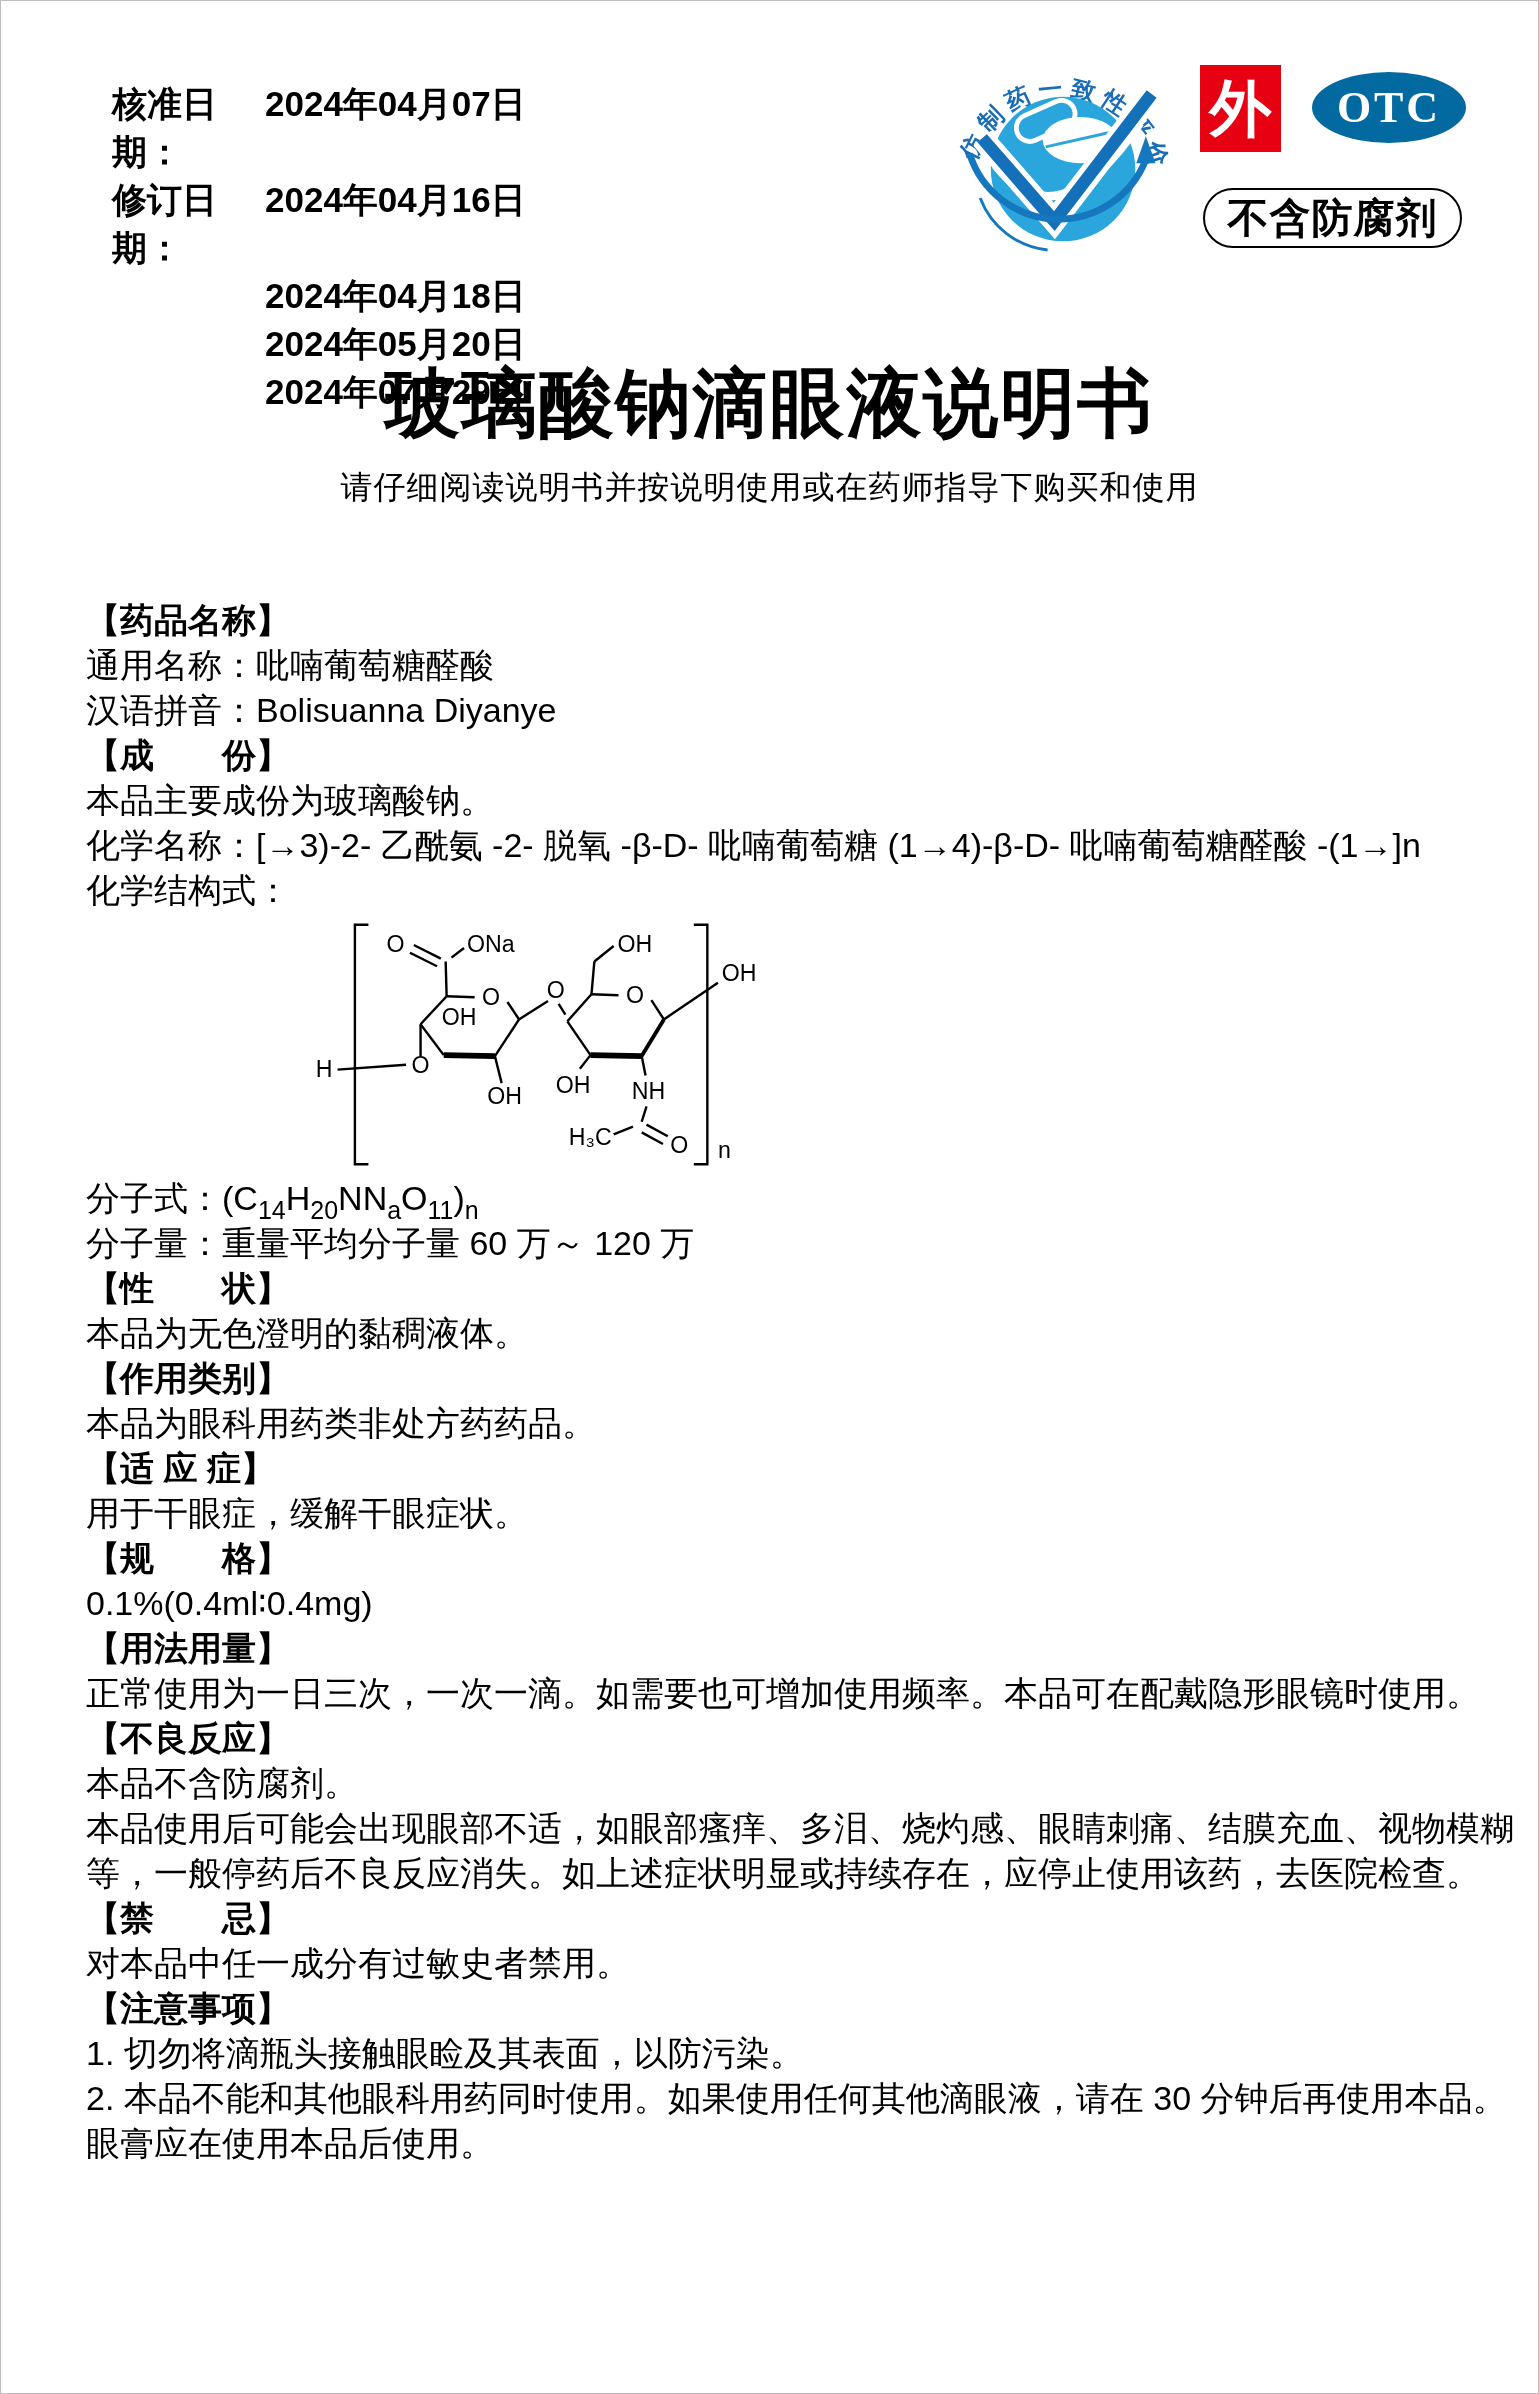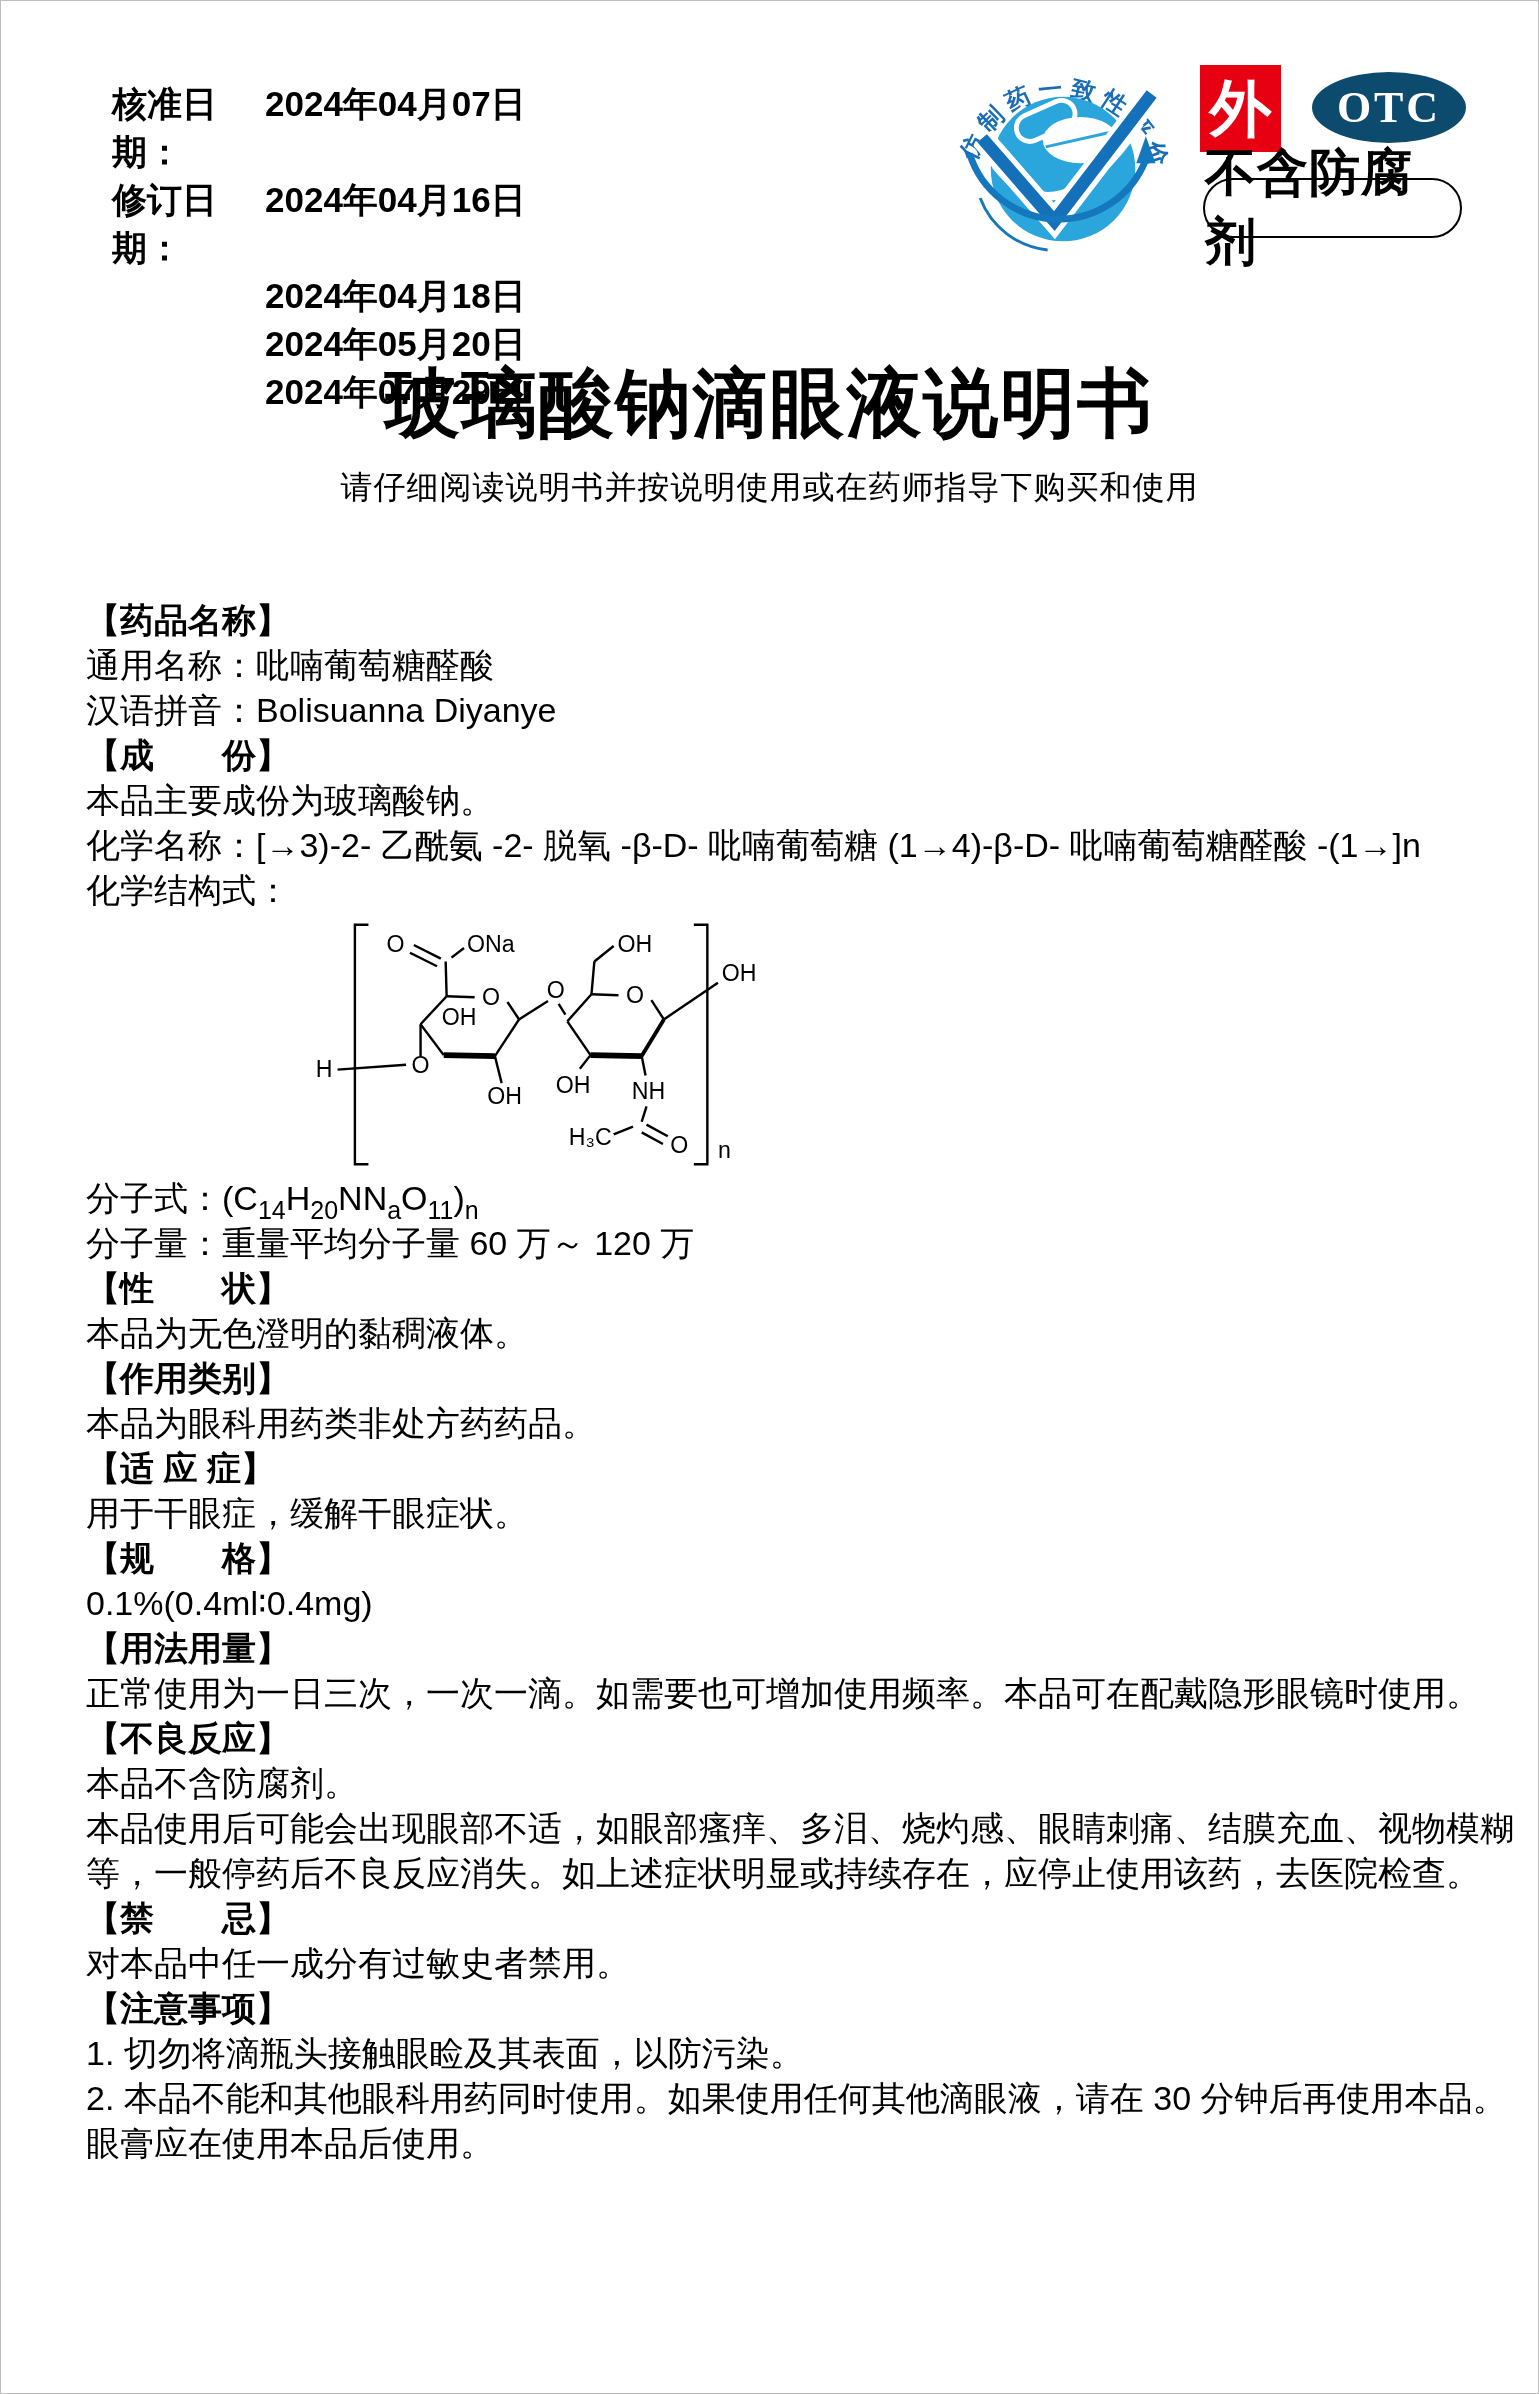--- a/index.html
+++ b/index.html
@@ -16,29 +16,29 @@
   .date-label{width:153px;display:inline-block;}
 
   
   .badge-consistency{position:absolute;left:958px;top:33px;width:210px;height:222px;}
   .mark-wai{
     position:absolute;left:1199px;top:64px;width:81px;height:87px;
     background:#e60012;color:#fff;display:flex;align-items:center;justify-content:center;
     font-size:62px;font-weight:900;
   }
   .otc{
-    position:absolute;left:1311px;top:71px;width:154px;height:71px;background:#0c4a6e;
+    position:absolute;left:1311px;top:71px;width:154px;height:71px;background:#0369a1;
     border-radius:50%;color:#fff;display:flex;align-items:center;justify-content:center;
     font-family:"Liberation Serif","DejaVu Serif",serif;font-size:44px;font-weight:700;letter-spacing:2.9px;
   }
   .no-preservative{
-    position:absolute;left:1202px;top:177px;width:259px;height:60px;
+    position:absolute;left:1202px;top:187px;width:259px;height:60px;
     border:2.9px solid #000;border-radius:31px;box-sizing:border-box;
     display:flex;align-items:center;justify-content:center;
-    font-size:51px;font-weight:800;letter-spacing:1px;
+    font-size:41px;font-weight:800;letter-spacing:1px;
   }
 
   
   .doc-title{
     position:absolute;top:353px;left:0;width:100%;text-align:center;
     font-size:75px;font-weight:700;letter-spacing:1.9px;
   }
   .doc-subtitle{
     position:absolute;top:465px;left:0;width:100%;text-align:center;
     font-size:32px;font-weight:500;letter-spacing:1px;

